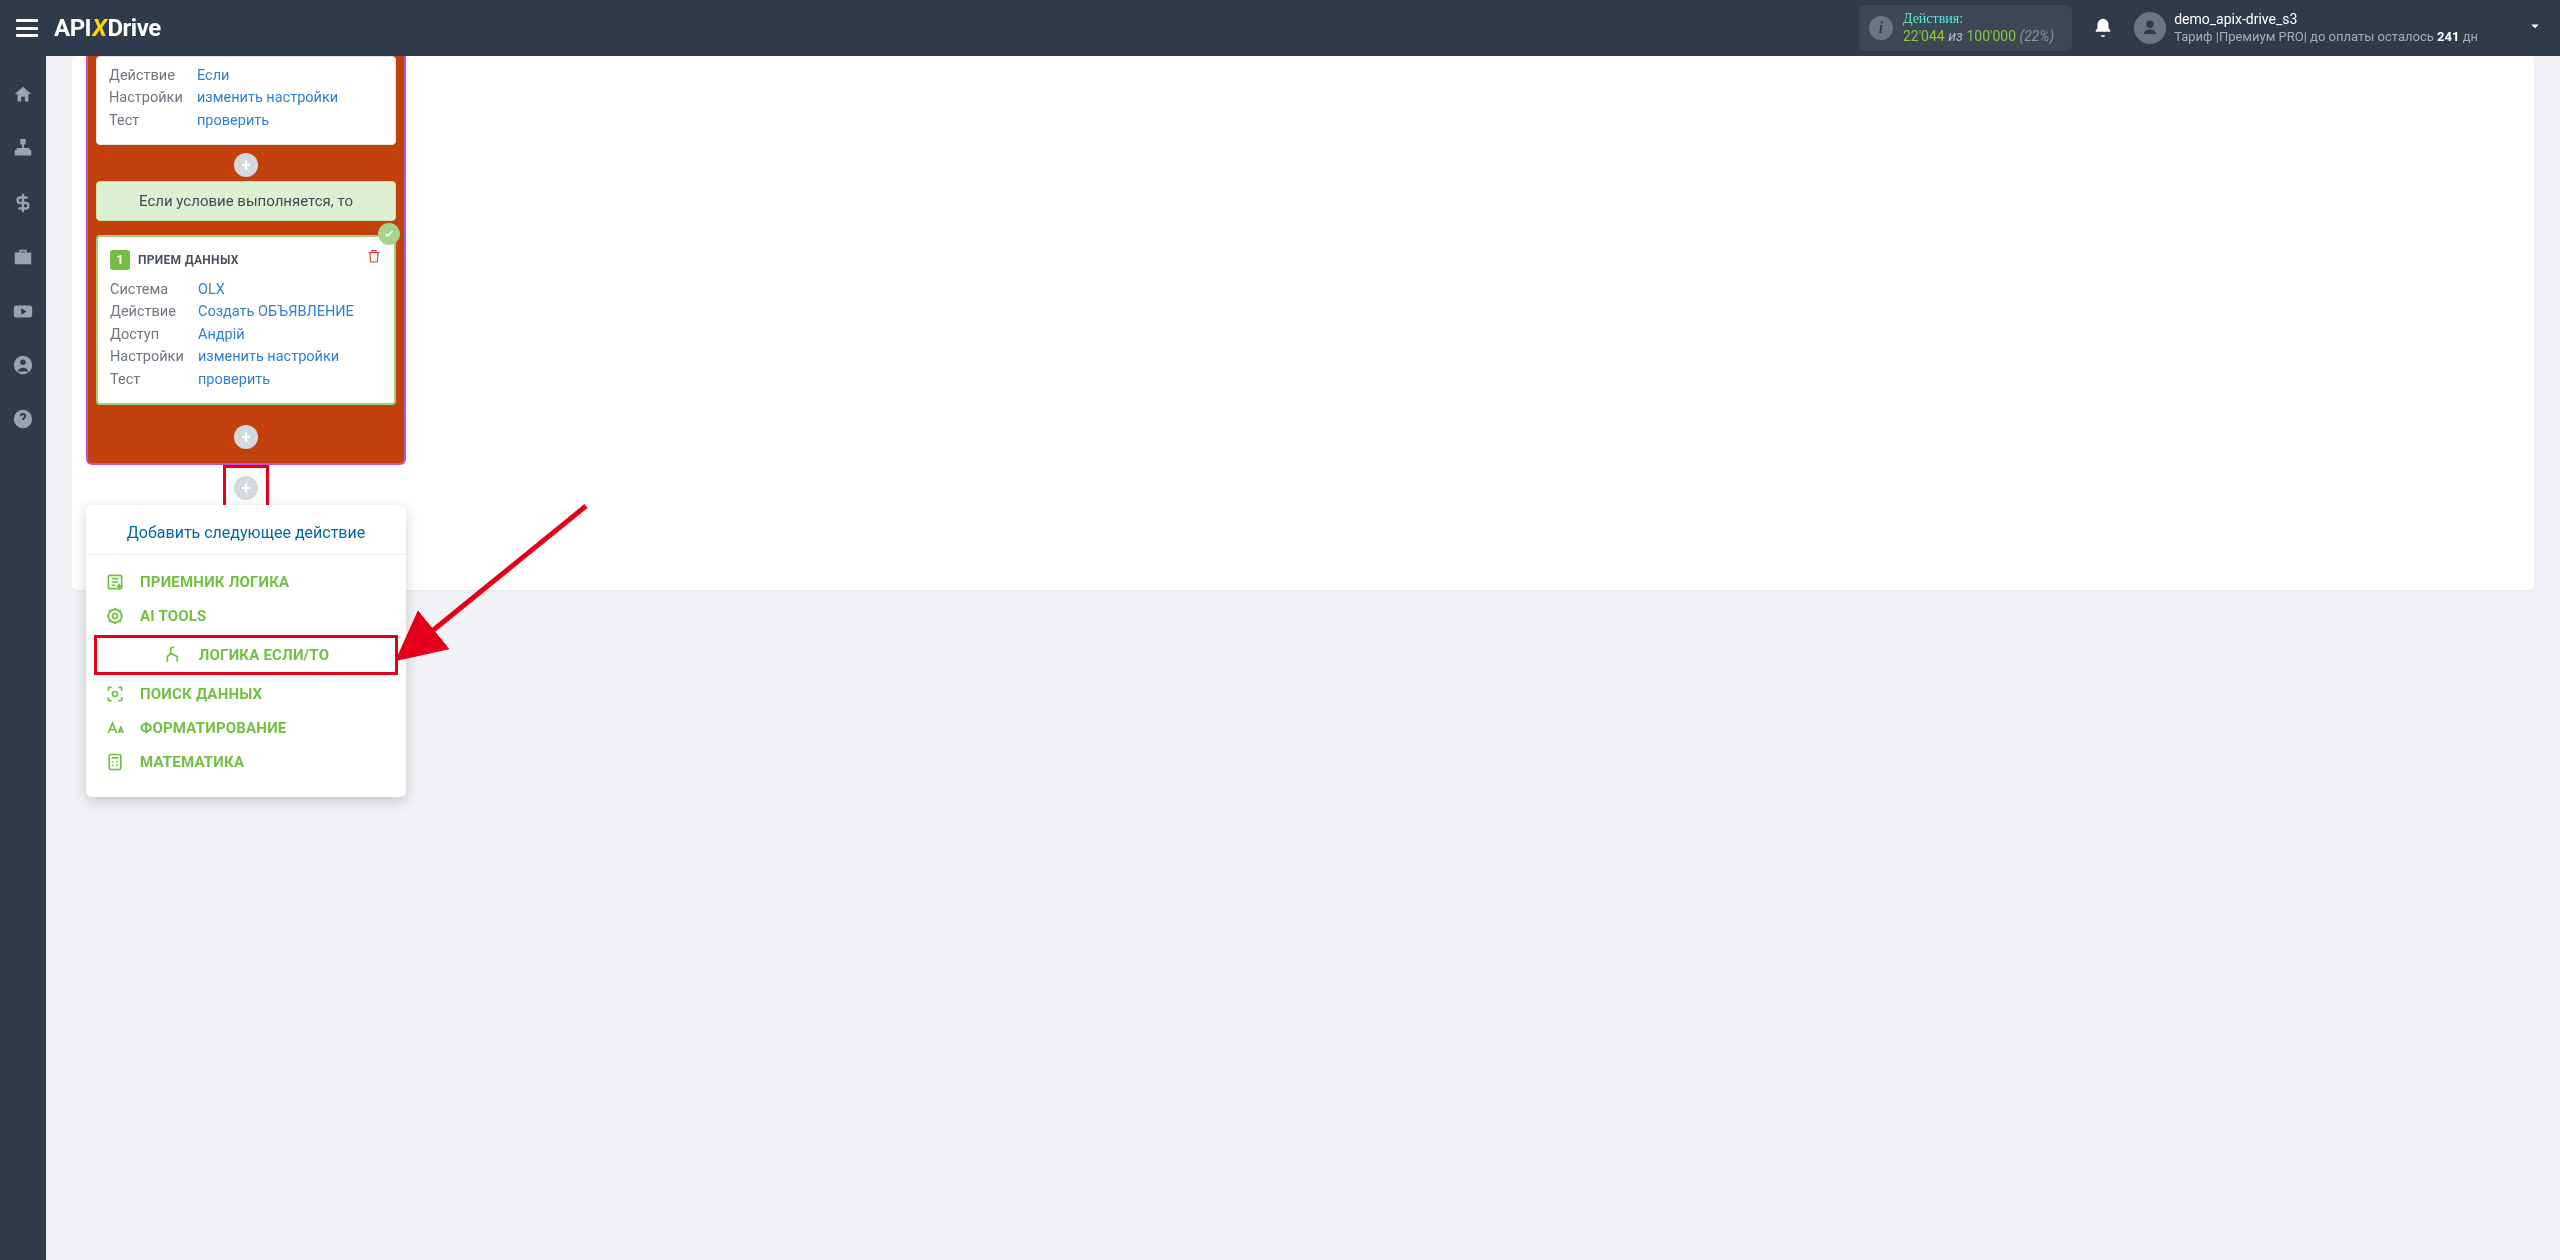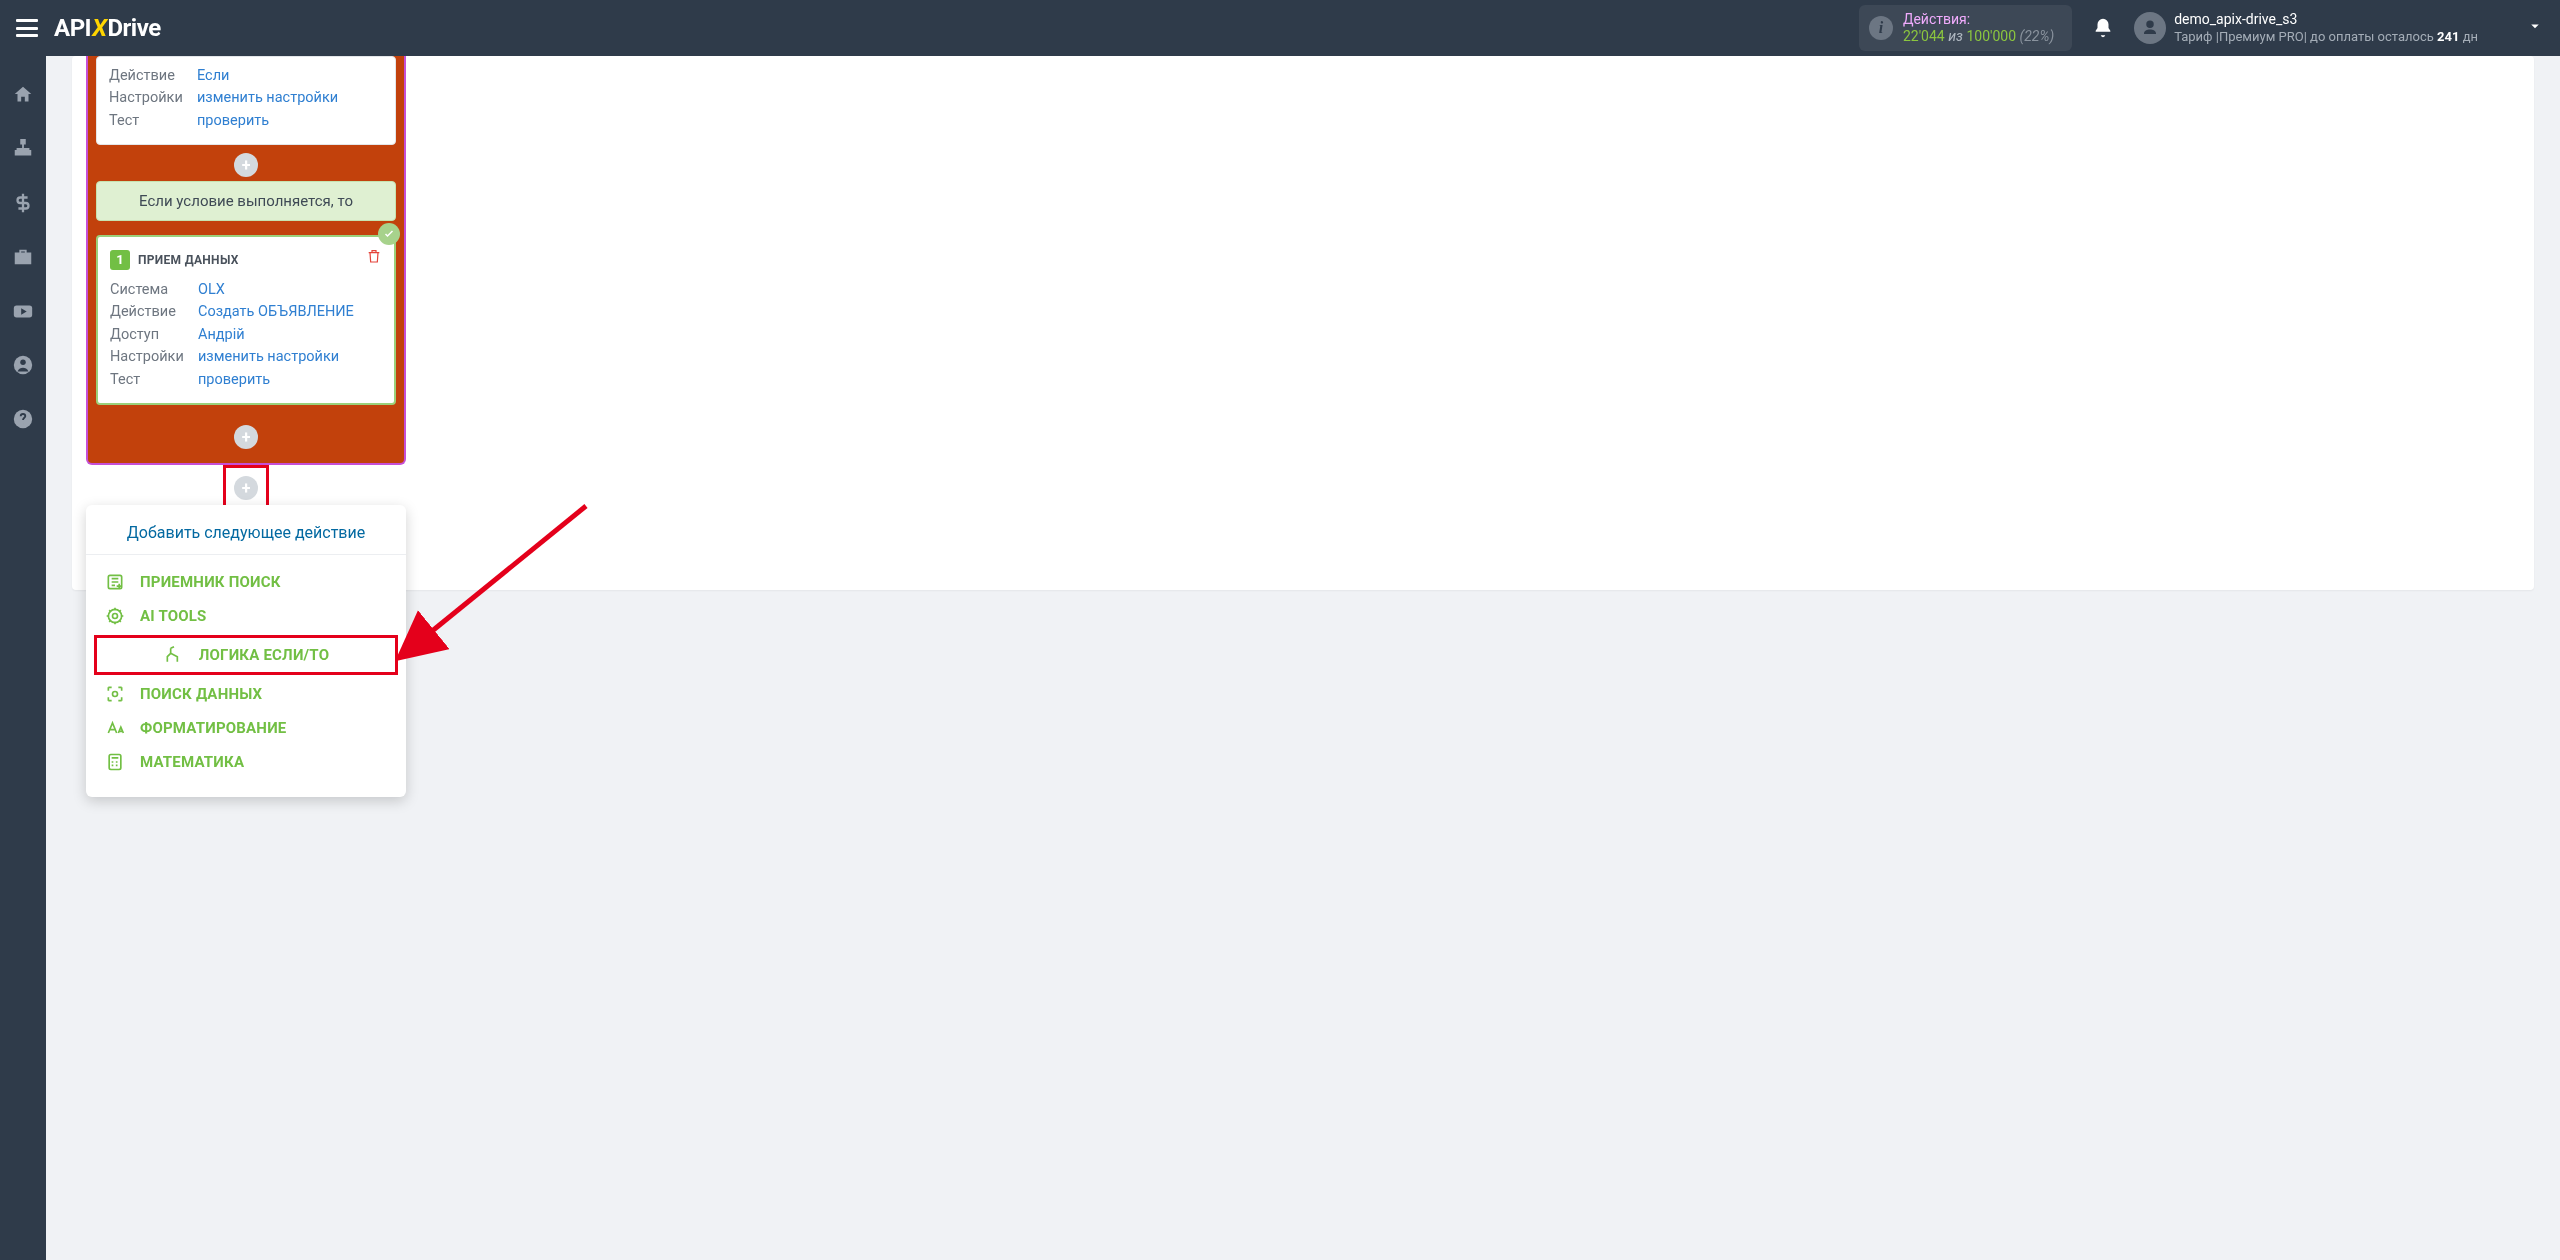--- a/index.html
+++ b/index.html
@@ -30,21 +30,21 @@
   .actions-pill {
     background: #3d4856; border-radius: 6px; padding: 6px 18px 6px 10px;
     display: flex; align-items: center; gap: 10px; margin-right: 20px;
   }
   .actions-pill .info-icon {
     width: 24px; height: 24px; border-radius: 50%; background: #6c7683;
     display:flex; align-items:center; justify-content:center; font-weight:700; color:#2f3b4a;
     font-style: italic; font-family: Georgia, serif;
   }
   .actions-text { line-height:1.2; font-size:14px;}
-  .actions-text .line1 { color:#f0abfc; }
+  .actions-text .line1 { color:#5eead4;font-family:Liberation Serif, serif; }
   .actions-text .green { color:#8bc53f; }
   .actions-text .grey  { color:#b0b8c1; }
   .actions-text .pct   { color:#8a939e; font-style: italic;}
   .actions-text em { font-style: italic; }
   .bell-icon { width:22px; height:22px; margin-right:20px; fill:#fff; cursor:pointer;}
   .user-block { display:flex; align-items:center; gap:8px; cursor:pointer;}
   .avatar-icon { width:32px; height:32px; border-radius:50%; background:#6c7683; display:flex;align-items:center;justify-content:center;}
   .avatar-icon svg { width:18px; height:18px; fill:#2f3b4a;}
   .user-text { line-height:1.25; font-size:14px;}
   .user-text .sub { color:#a4adb7; font-size:13px;}
@@ -293,21 +293,21 @@
         <div class="dd-title">Добавить следующее действие</div>
         <div class="dd-sep"></div>
         <div class="dd-list">
           <div class="dd-item">
             <span class="ic">
                 <svg viewBox="0 0 24 24">
                   <rect x="4" y="4" width="16" height="16" rx="2"></rect>
                   <path d="M8 8h8M8 12h8M8 16h4M17 14v6M14 17h6" stroke-width="2"></path>
                 </svg>
               </span>
-            <span>ПРИЕМНИК ПОИСК</span>
+            <span>ПРИЕМНИК ЛОГИКА</span>
           </div>
           <div class="dd-item">
             <span class="ic">
                 <svg viewBox="0 0 24 24">
                   <circle cx="12" cy="12" r="8"></circle>
                   <circle cx="12" cy="12" r="3"></circle>
                   <path d="M12 2v3M12 19v3M2 12h3M19 12h3M5 5l2 2M17 17l2 2M19 5l-2 2M5 19l2-2"></path>
                 </svg>
               </span>
             <span>AI TOOLS</span>

